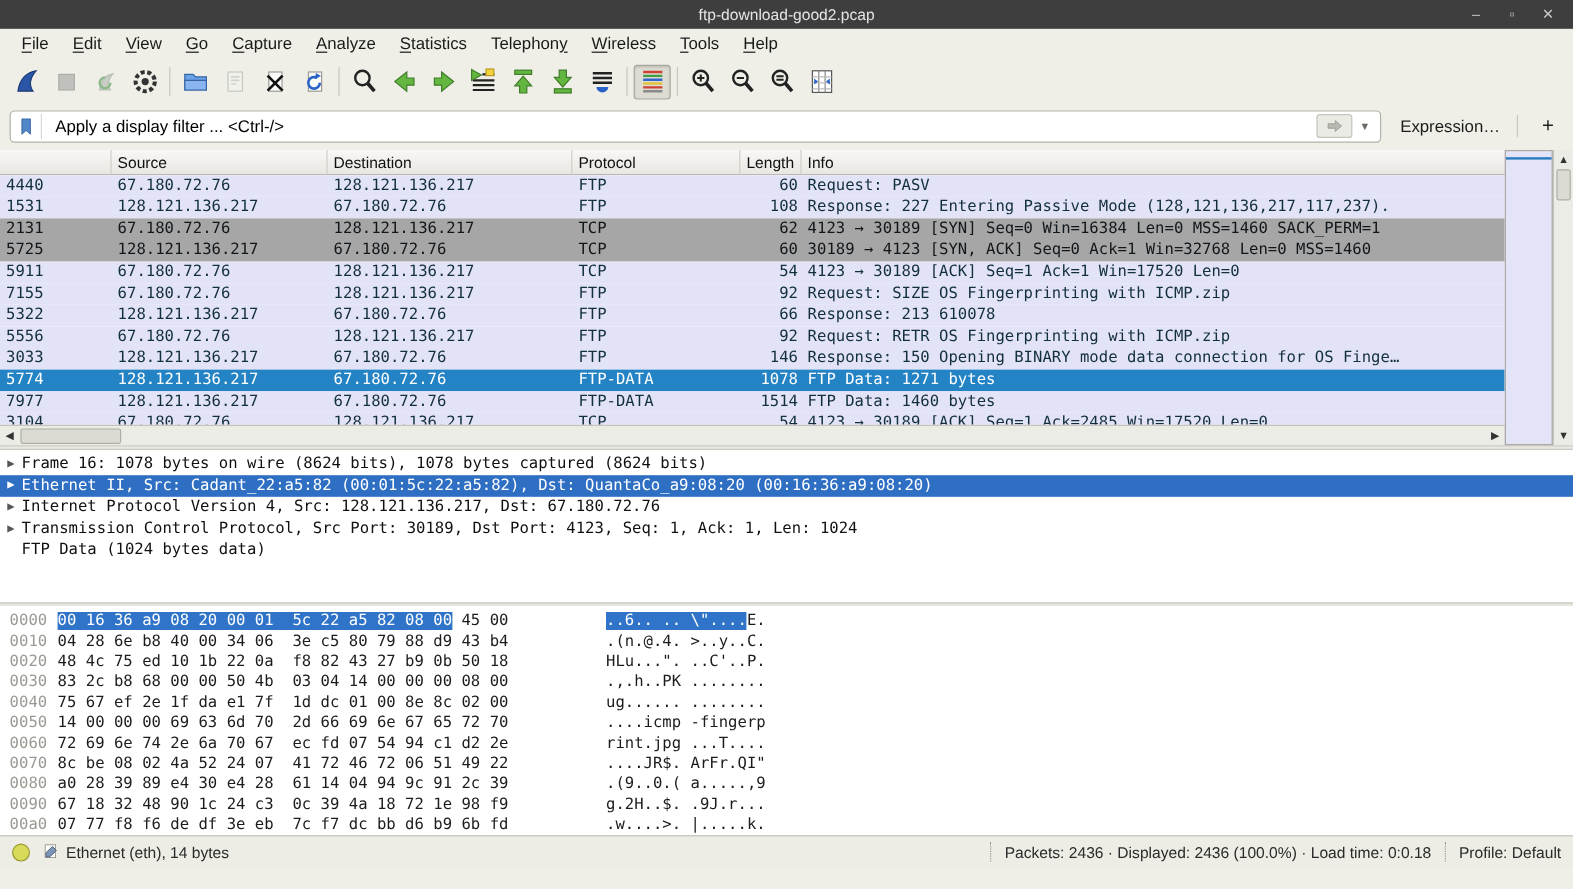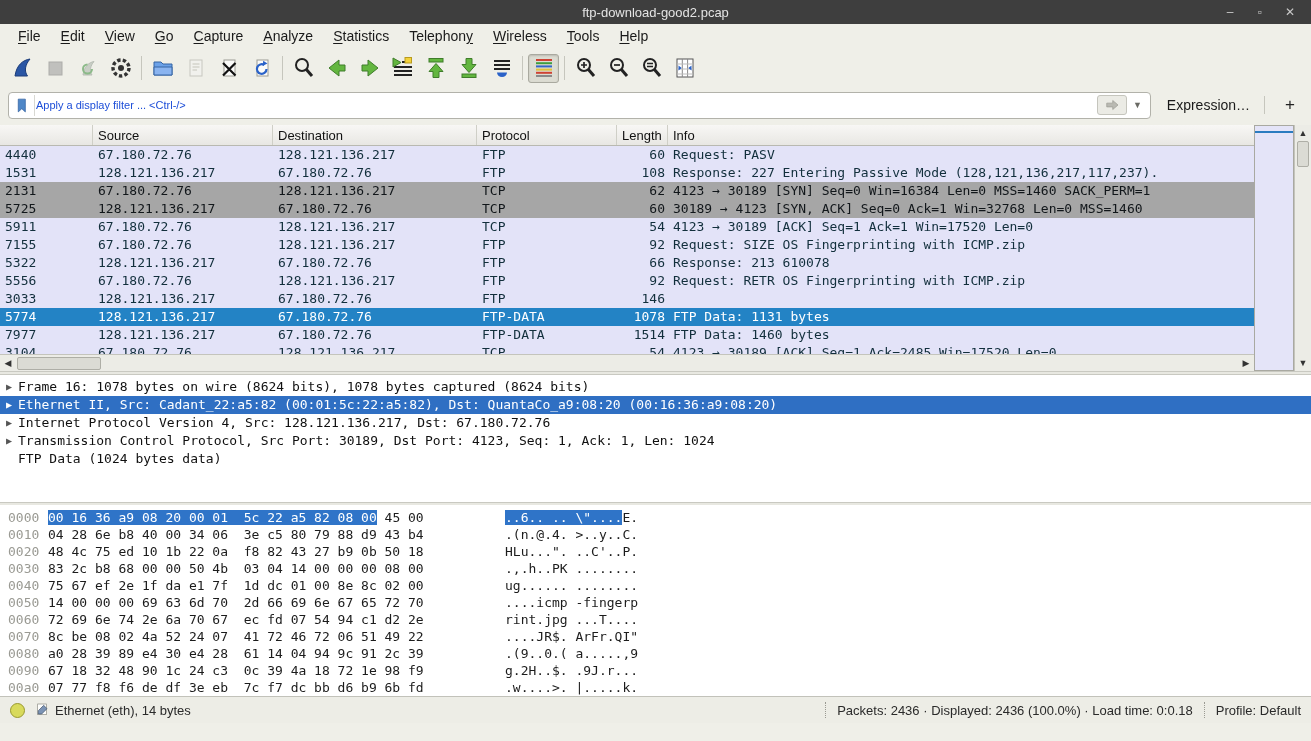--- a/index.html
+++ b/index.html
@@ -21,21 +21,21 @@
   
   .toolbar { height:40px; background:#efefe8; display:flex; align-items:center; padding-left:5px; }
   .tbtn { width:31px; height:29px; display:flex; align-items:center; justify-content:center; margin:0 1px; border:1px solid transparent; }
   .tbtn.pressed { background:#dcdcd2; border:1px solid #a9a99f; border-radius:3px; box-shadow:inset 0 1px 2px rgba(0,0,0,.15); }
   .tbtn.disabled { opacity:.55; }
   .tsep { width:1px; height:24px; background:#c6c6bd; margin:0 4px; }
   
   .filterbar { height:34px; background:#efefe8; display:flex; align-items:center; padding:0 8px; }
   .filter-input { width:1162px; height:27px; background:#ffffff; border:1px solid #b2b2aa; border-radius:4px; display:flex; align-items:center; padding:0 4px; }
   .bm-wrap { display:flex; align-items:center; border-right:1px solid #d8d8d2; padding:0 3px 0 1px; height:21px; }
-  .filter-placeholder { color:#1d4ed8; font-size:11px; margin-left:1px; flex:1; white-space:nowrap; overflow:hidden; }
+  .filter-placeholder { color:#000000; font-size:14px; margin-left:11px; flex:1; white-space:nowrap; overflow:hidden; }
   .apply-btn { width:30px; height:20px; background:#ececе7; background:#ebebe5; border:1px solid #c5c5bd; border-radius:3px; display:flex; align-items:center; justify-content:center; }
   .caret { color:#6a6a64; font-size:9px; padding:0 4px 0 6px; }
   .expr-label { font-size:14px; margin-left:16px; white-space:nowrap; }
   .fsep { width:1px; height:18px; background:#c6c6bd; margin:0 12px 0 14px; }
   .plus-btn { font-size:17px; padding:0 8px; color:#222; }
   .gap3 { height:3px; background:#efefe8; }
   
   .packet-area { display:flex; height:246px; background:#f0abfc; }
   .plist-left { width:1254px; display:flex; flex-direction:column; }
   .phead { height:22px; display:grid; grid-template-columns:93px 180px 204px 140px 51px auto;
@@ -342,28 +342,29 @@
           <div class="c">FTP</div>
           <div class="c len">92</div>
           <div class="c">Request: RETR OS Fingerprinting with ICMP.zip</div>
         </div>
         <div class="prow ftp">
           <div class="c">3033</div>
           <div class="c">128.121.136.217</div>
           <div class="c">67.180.72.76</div>
           <div class="c">FTP</div>
           <div class="c len">146</div>
+          <div class="c">Response: 150 Opening BINARY mode data connection for OS Finge…</div>
         </div>
         <div class="prow sel">
           <div class="c">5774</div>
           <div class="c">128.121.136.217</div>
           <div class="c">67.180.72.76</div>
           <div class="c">FTP-DATA</div>
           <div class="c len">1078</div>
-          <div class="c">FTP Data: 1131 bytes</div>
+          <div class="c">FTP Data: 1271 bytes</div>
         </div>
         <div class="prow ftp">
           <div class="c">7977</div>
           <div class="c">128.121.136.217</div>
           <div class="c">67.180.72.76</div>
           <div class="c">FTP-DATA</div>
           <div class="c len">1514</div>
           <div class="c">FTP Data: 1460 bytes</div>
         </div>
         <div class="prow ftp">

